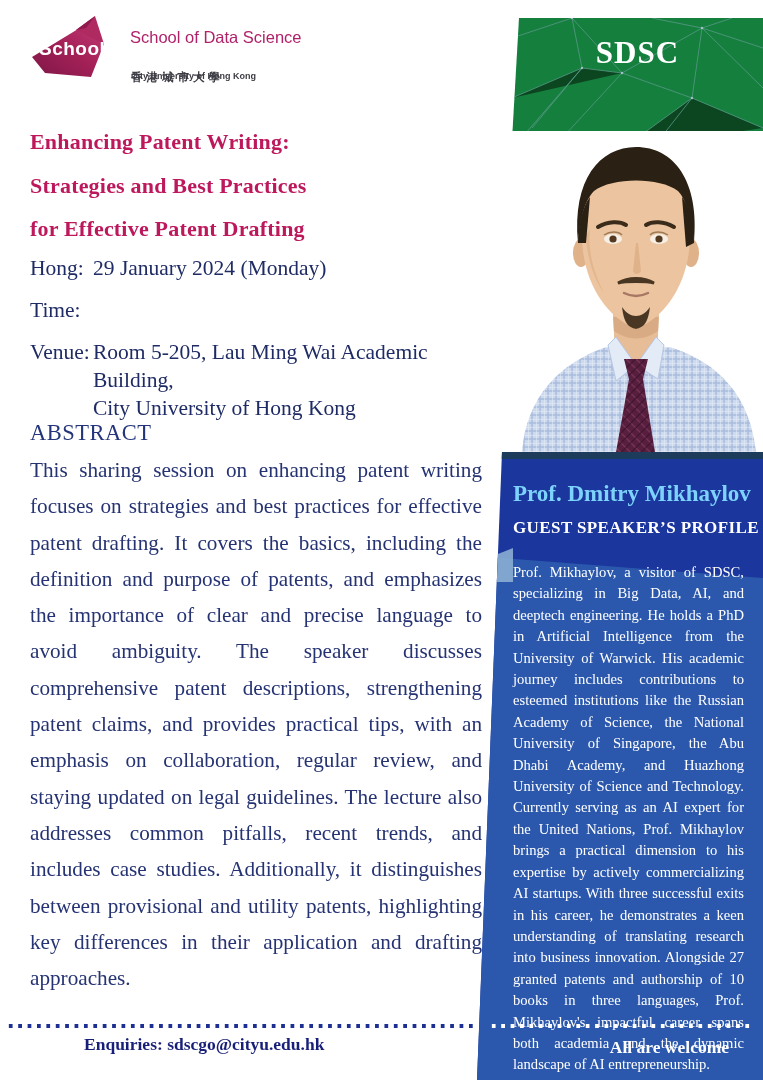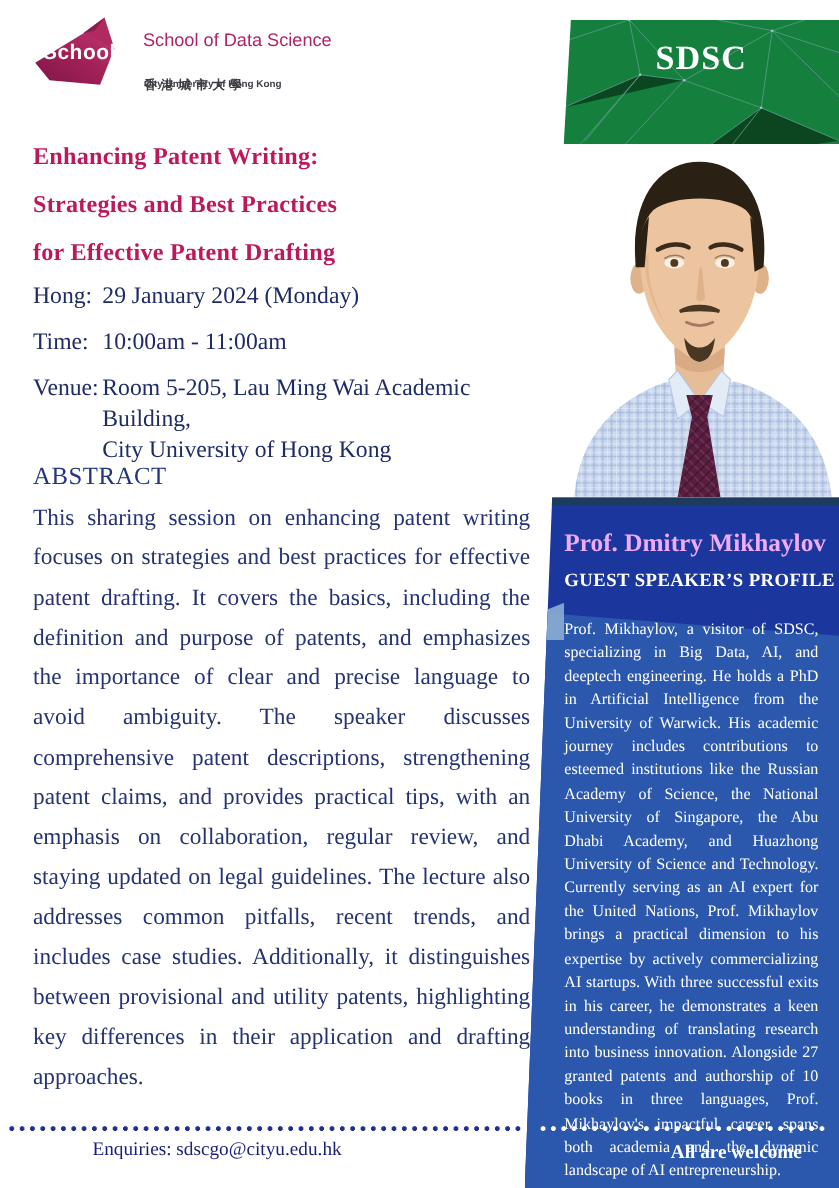--- a/index.html
+++ b/index.html
@@ -41,33 +41,33 @@
   .photo svg{width:100%;height:100%;display:block;}
 
   
   .panel{left:477px;top:452px;width:286px;height:628px;background:#1b369c;
       clip-path:polygon(25px 0,100% 0,100% 100%,0 100%);}
   .panel-stripe{position:absolute;left:0;top:0;width:100%;height:7px;background:#1d3c5c;}
   .panel-band{position:absolute;left:0;top:104px;width:100%;height:524px;background:#2b58ac;
       clip-path:polygon(0 0,100% 22px,100% 100%,0 100%);}
   .panel-edge{position:absolute;left:10px;top:96px;width:26px;height:34px;background:#8fb4d6;
       clip-path:polygon(0 30%,100% 0,100% 100%,0 100%);opacity:.85;}
-  .speaker-name{position:absolute;left:36px;top:29px;color:#f0abfc;font-weight:bold;font-size:23px;}
+  .speaker-name{position:absolute;left:36px;top:29px;color:#7dd3fc;font-weight:bold;font-size:23px;}
   .speaker-role{position:absolute;left:36px;top:66px;color:#ffffff;font-weight:bold;
       font-size:17px;letter-spacing:.4px;}
   .speaker-bio{position:absolute;left:36px;top:110px;width:231px;color:#ffffff;
       font-size:14.6px;line-height:21.4px;text-align:justify;}
 
   
   .dots{height:6px;background-repeat:repeat-x;background-size:9.4px 6px;}
   .dots-left{left:6px;top:1023px;width:470px;
       background-image:radial-gradient(circle,#1d2f92 2.2px,rgba(0,0,0,0) 2.4px);}
   .dots-right{position:absolute;left:12px;top:571px;width:264px;
       background-image:radial-gradient(circle,#ffffff 2.2px,rgba(0,0,0,0) 2.4px);}
-  .enquiries{left:84px;top:1034px;color:#181f78;font-weight:normal;font-size:17.5px;}
+  .enquiries{left:84px;top:1034px;color:#181f78;font-weight:bold;font-size:17.5px;}
   .welcome{position:absolute;right:34px;top:585px;color:#ffffff;font-weight:bold;font-size:17.5px;}
 </style>
 </head>
 <body>
 
 <div class="abs logo-wrap">
   <svg class="logo-mark" viewBox="0 0 92 66">
     <defs>
       <linearGradient id="lg" x1="0" y1="1" x2="1" y2="0">
         <stop offset="0" stop-color="#7e1746"></stop>
@@ -164,21 +164,20 @@
   <div>for Effective Patent Drafting</div>
 </div>
 
 <div class="abs details">
   <div class="detail-row">
     <span class="detail-label">Hong:</span>
     <span>29 January 2024 (Monday)</span>
   </div>
   <div class="detail-row">
     <span class="detail-label">Time:</span>
-    <span>10:00am - 11:00am</span>
   </div>
   <div class="detail-row">
     <span class="detail-label">Venue:</span>
     <span>
       <div>Room 5-205, Lau Ming Wai Academic Building,</div>
       <div>City University of Hong Kong</div>
     </span>
   </div>
 </div>
 

